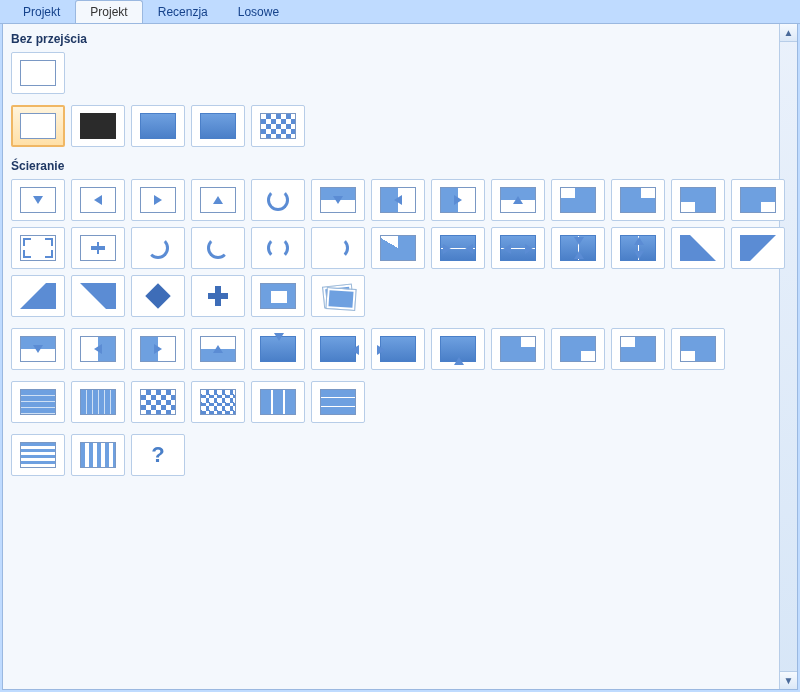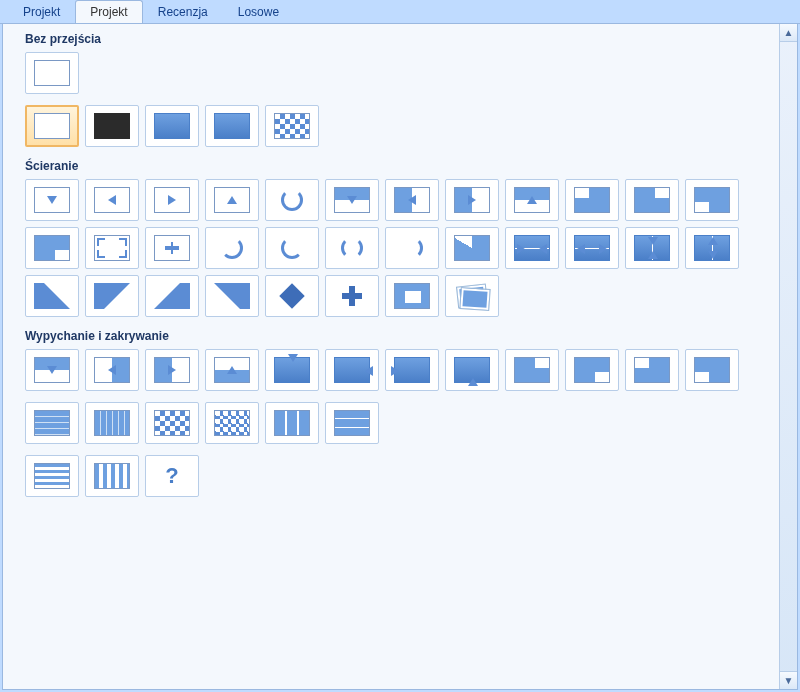--- a/index.html
+++ b/index.html
@@ -36,21 +36,21 @@
   }
   .gallery-wrap {
     position: relative;
     background: #f4f8fd;
     height: 666px;
     border: 1px solid #9ab8e0;
     border-top: none;
     margin: 0 2px 2px 2px;
   }
   .gallery {
-    padding: 4px 6px 6px 20px;
+    padding: 4px 6px 6px 6px;
     overflow-y: auto;
     height: 100%;
   }
   .scroll-strip {
     position: absolute;
     right: 0; top: 0;
     width: 18px; height: 100%;
     background: linear-gradient(#eaf1fb,#d7e6f7);
     border-left: 1px solid #b7cde8;
     display: flex; flex-direction: column;
@@ -422,21 +422,20 @@
           </div>
         </div>
       <div class="thumb">
           <div class="thumb-inner">
             <div class="photo"></div>
             <div class="photo photo2"></div>
           </div>
         </div>
     </div>
 
-    <div class="section-header">Wypychanie i zakrywanie</div>
     <div class="section-items">
       <div class="thumb">
           <div class="thumb-inner">
             <div class="push-h">
               <span class="arrow ar-down center"></span>
             </div>
           </div>
         </div>
       <div class="thumb">
           <div class="thumb-inner">

